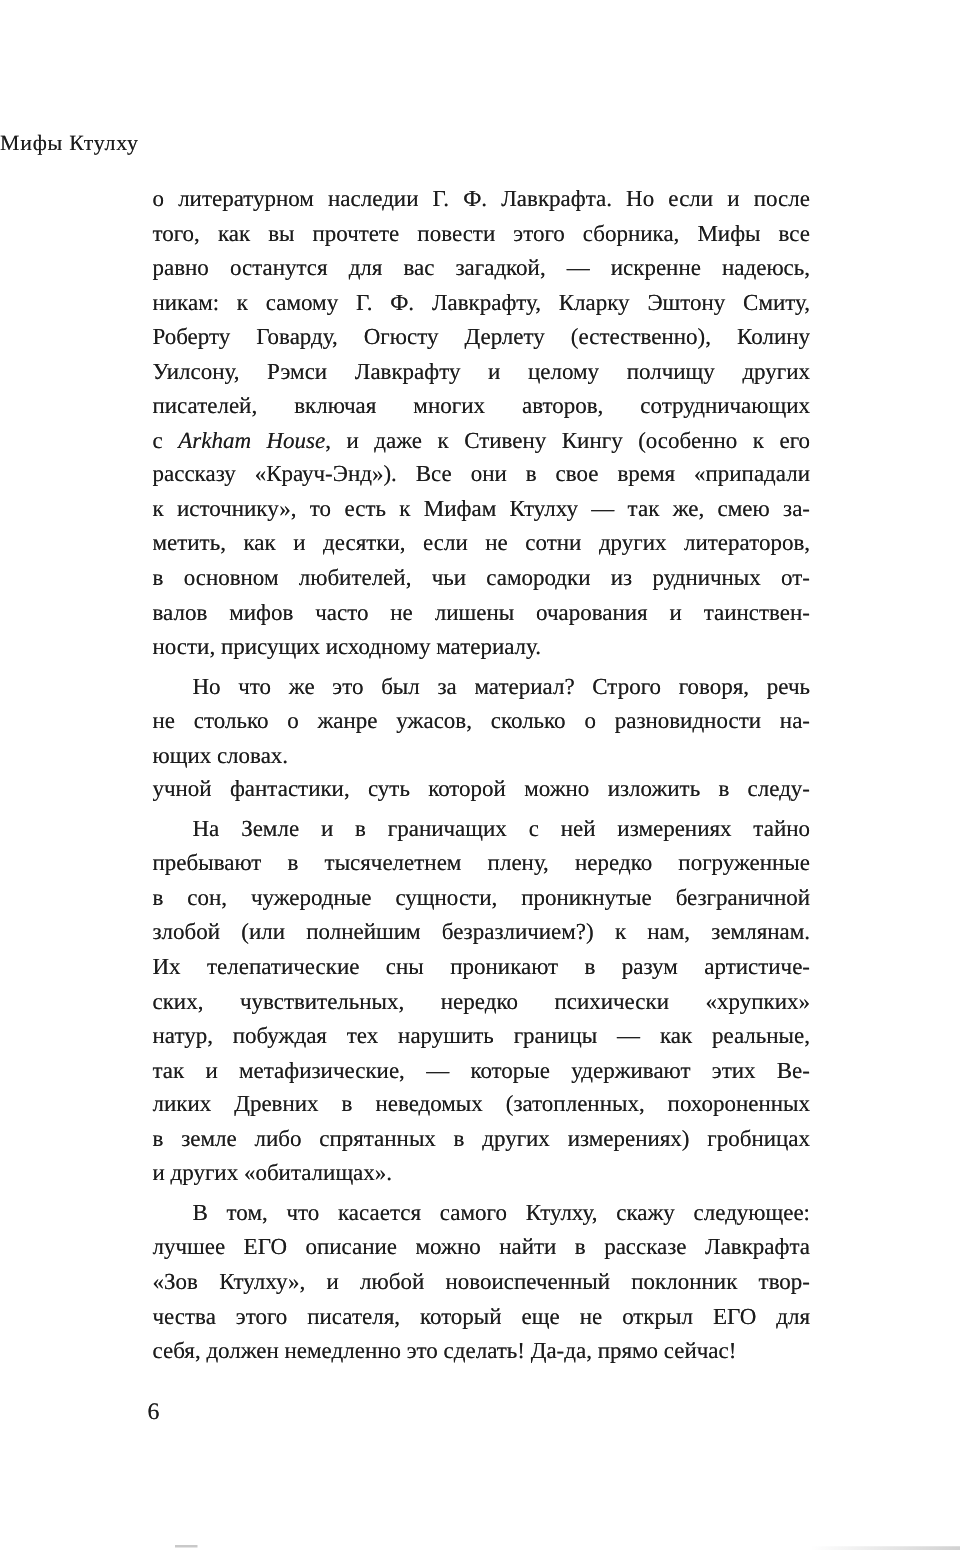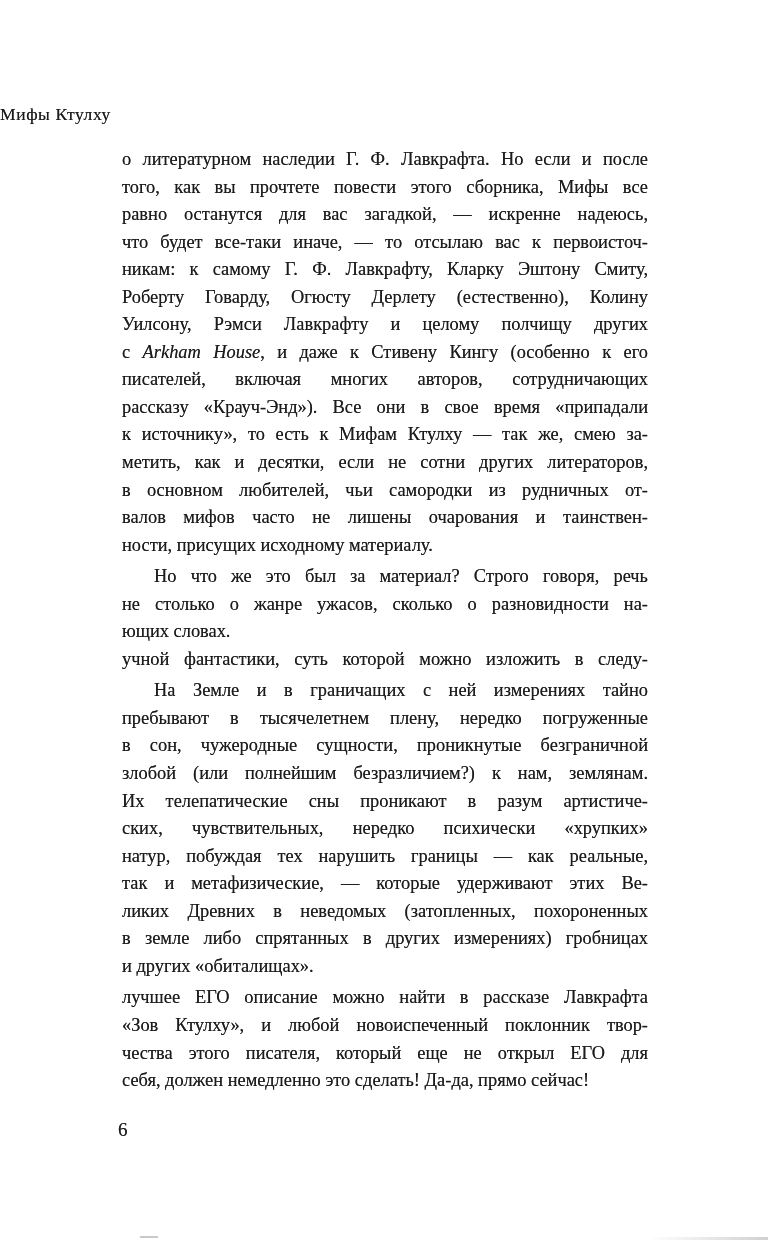--- a/index.html
+++ b/index.html
@@ -83,26 +83,25 @@
 <body>
 
 <div class="page">
   <div class="running-header">Мифы Ктулху</div>
 
   <div class="page-body">
       <div class="paragraph">
         <div class="line"><span>о литературном наследии Г. Ф. Лавкрафта. Но если и после</span></div>
         <div class="line"><span>того, как вы прочтете повести этого сборника, Мифы все</span></div>
         <div class="line"><span>равно останутся для вас загадкой, — искренне надеюсь,</span></div>
-        <div class="line"><span>что будет все-таки иначе, — то отсылаю вас к первоисточ-</span></div>
         <div class="line"><span>никам: к самому Г. Ф. Лавкрафту, Кларку Эштону Смиту,</span></div>
         <div class="line"><span>Роберту Говарду, Огюсту Дерлету (естественно), Колину</span></div>
         <div class="line"><span>Уилсону, Рэмси Лавкрафту и целому полчищу других</span></div>
+        <div class="line"><span>писателей, включая многих авторов, сотрудничающих</span></div>
         <div class="line"><span>с </span><span class="italic">Arkham House</span><span>, и даже к Стивену Кингу (особенно к его</span></div>
-        <div class="line"><span>писателей, включая многих авторов, сотрудничающих</span></div>
         <div class="line"><span>рассказу «Крауч-Энд»). Все они в свое время «припадали</span></div>
         <div class="line"><span>к источнику», то есть к Мифам Ктулху — так же, смею за-</span></div>
         <div class="line"><span>метить, как и десятки, если не сотни других литераторов,</span></div>
         <div class="line"><span>в основном любителей, чьи самородки из рудничных от-</span></div>
         <div class="line"><span>валов мифов часто не лишены очарования и таинствен-</span></div>
         <div class="line last-line"><span>ности, присущих исходному материалу.</span></div>
       </div>
       <div class="paragraph">
         <div class="line indented"><span>Но что же это был за материал? Строго говоря, речь</span></div>
         <div class="line"><span>не столько о жанре ужасов, сколько о разновидности на-</span></div>
@@ -116,20 +115,21 @@
         <div class="line"><span>злобой (или полнейшим безразличием?) к нам, землянам.</span></div>
         <div class="line"><span>Их телепатические сны проникают в разум артистиче-</span></div>
         <div class="line"><span>ских, чувствительных, нередко психически «хрупких»</span></div>
         <div class="line"><span>натур, побуждая тех нарушить границы — как реальные,</span></div>
         <div class="line"><span>так и метафизические, — которые удерживают этих Ве-</span></div>
         <div class="line"><span>ликих Древних в неведомых (затопленных, похороненных</span></div>
         <div class="line"><span>в земле либо спрятанных в других измерениях) гробницах</span></div>
         <div class="line last-line"><span>и других «обиталищах».</span></div>
       </div>
       <div class="paragraph">
+        <div class="line indented"><span>В том, что касается самого Ктулху, скажу следующее:</span></div>
         <div class="line"><span>лучшее ЕГО описание можно найти в рассказе Лавкрафта</span></div>
         <div class="line"><span>«Зов Ктулху», и любой новоиспеченный поклонник твор-</span></div>
         <div class="line"><span>чества этого писателя, который еще не открыл ЕГО для</span></div>
         <div class="line last-line"><span>себя, должен немедленно это сделать! Да-да, прямо сейчас!</span></div>
       </div>
     </div>
 
   <div class="page-number">6</div>
 
   <div class="artifact-bottom-left"></div>

